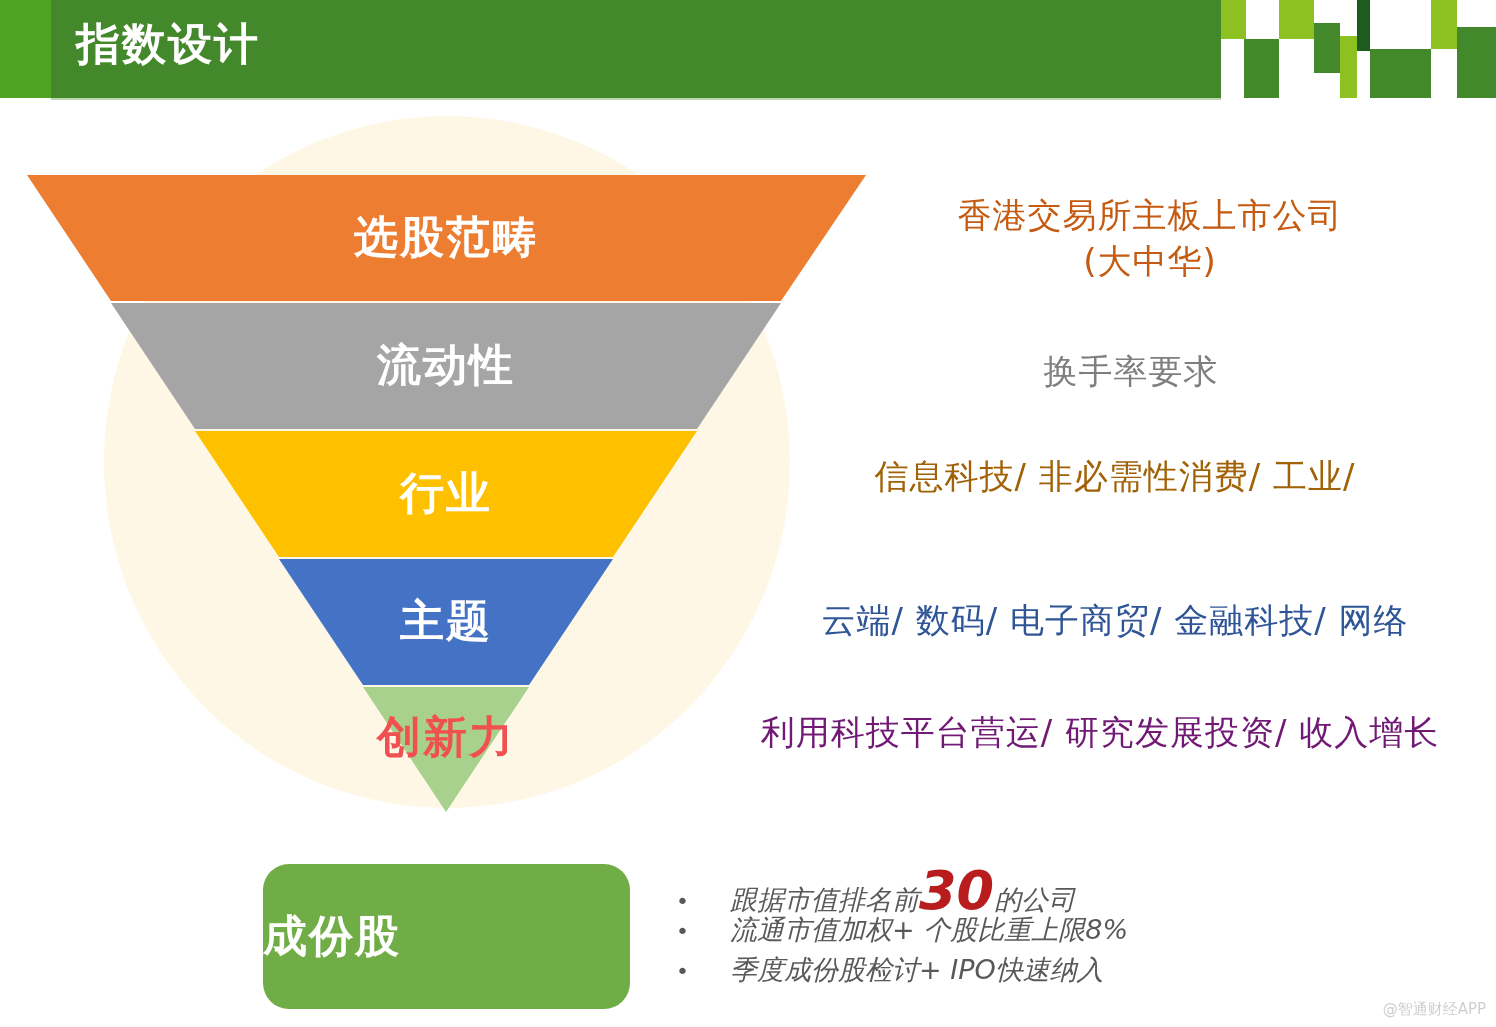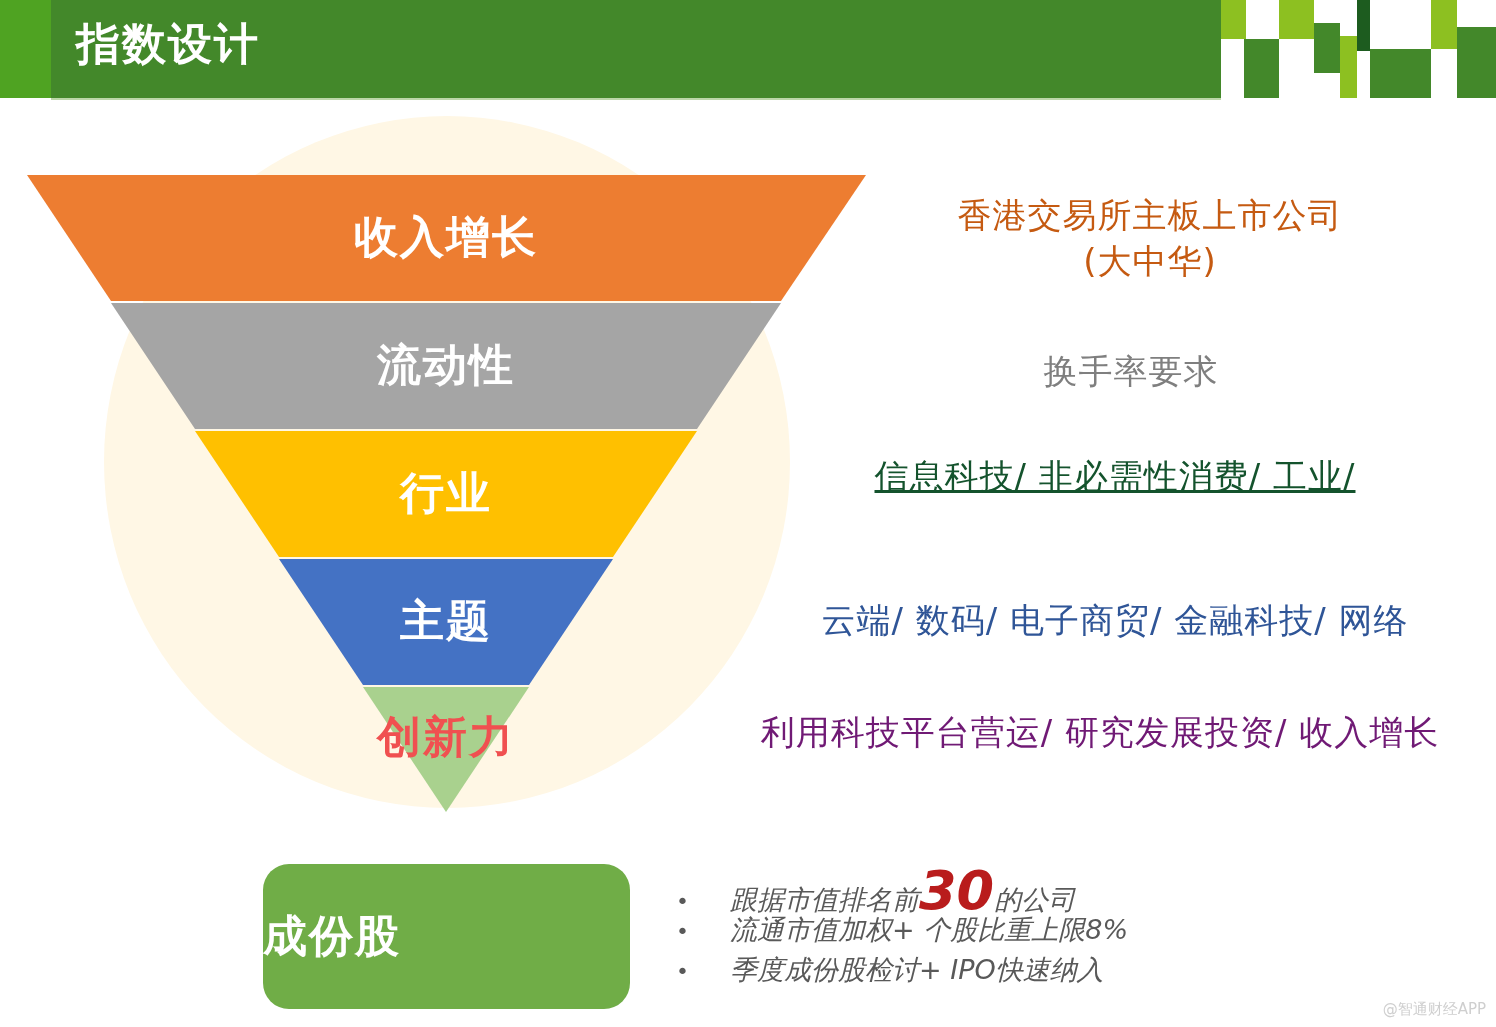--- a/index.html
+++ b/index.html
@@ -90,34 +90,34 @@
 <div class="bg-circle"></div>
 
 <svg class="funnel" width="1496" height="1027">
   <polygon points="27,175 866,175 781,301 111,301" fill="#ed7d31"></polygon>
   <polygon points="111,303 781,303 697,429 195,429" fill="#a5a5a5"></polygon>
   <polygon points="195,431 697,431 613,557 279,557" fill="#ffc000"></polygon>
   <polygon points="279,559 613,559 529,685 363,685" fill="#4472c4"></polygon>
   <polygon points="363,687 529,687 446,812" fill="#a9d18e"></polygon>
 </svg>
 
-<div class="band-label" style="top:208px;">收入增长</div>
+<div class="band-label" style="top:208px;">选股范畴</div>
 <div class="band-label" style="top:336px;">流动性</div>
 <div class="band-label" style="top:464px;">行业</div>
 <div class="band-label" style="top:592px;text-align:center;">主题</div>
 <div class="band-label innov" style="top:708px;">创新力</div>
 
 <div class="desc" style="left:900px;width:500px;top:192px;color:#c55a11;">
   <div>香港交易所主板上市公司</div>
   <div>(大中华)</div>
 </div>
 <div class="desc" style="left:900px;width:462px;top:348px;color:#7f7f7f;">
   <div>换手率要求</div>
 </div>
-<div class="desc" style="left:830px;width:570px;top:453px;color:#14532d;text-decoration:underline;">
+<div class="desc" style="left:830px;width:570px;top:453px;color:#a16207;">
   <div>信息科技/ 非必需性消费/ 工业/</div>
 </div>
 <div class="desc" style="left:790px;width:650px;top:597px;color:#2f5597;">
   <div>云端/ 数码/ 电子商贸/ 金融科技/ 网络</div>
 </div>
 <div class="desc" style="left:730px;width:740px;top:709px;color:#701a75;">
   <div>利用科技平台营运/ 研究发展投资/ 收入增长</div>
 </div>
 
 <div class="const-box">

